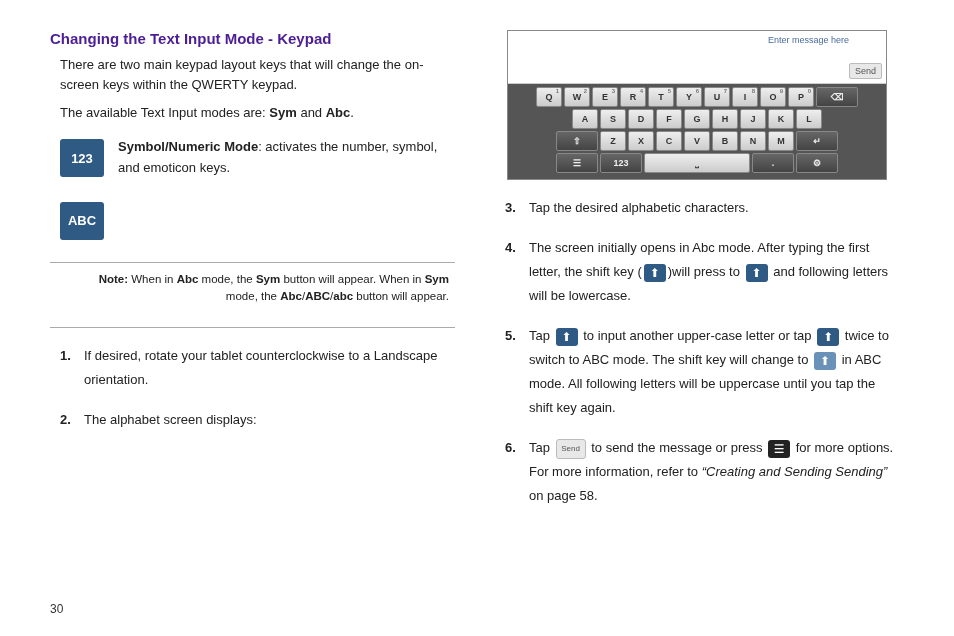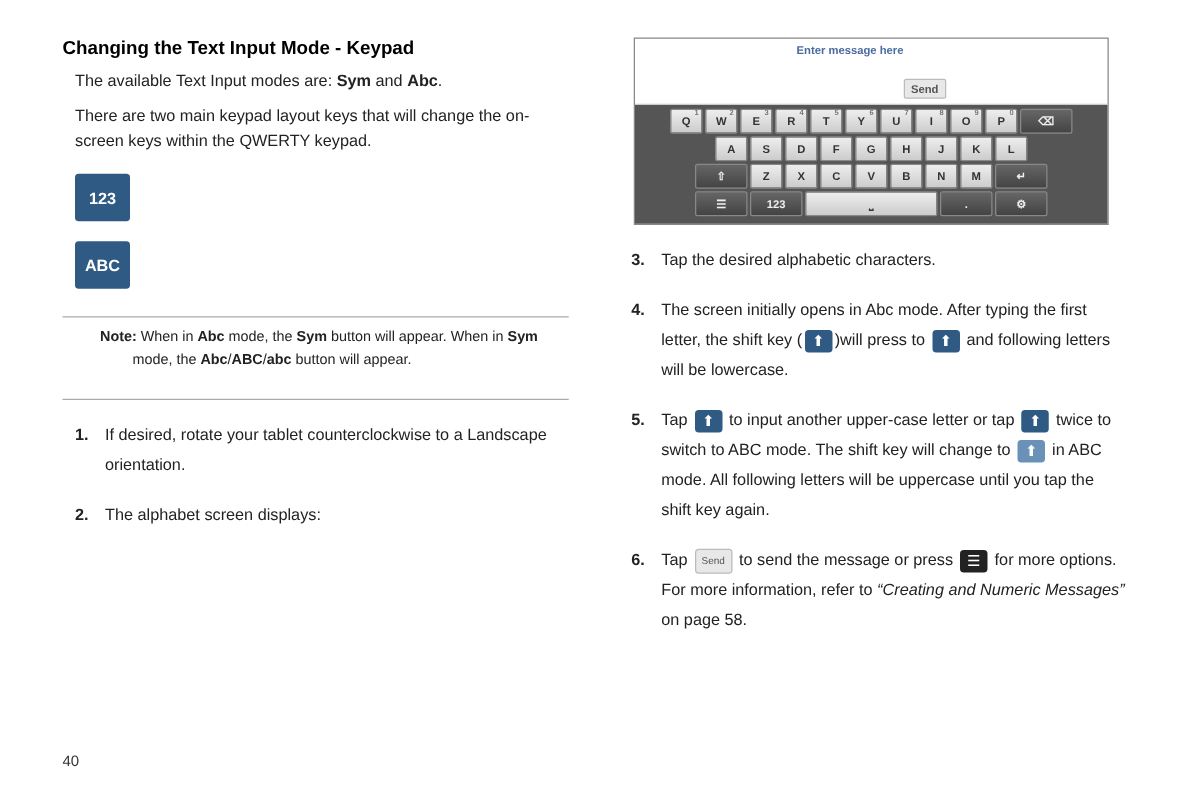--- a/index.html
+++ b/index.html
@@ -15,21 +15,21 @@
   }
   .page {
     display: flex;
     padding: 30px 40px 10px 50px;
     gap: 40px;
   }
   .col {
     width: 405px;
   }
   h2 {
-    color: #000000;
+    color: #4c1d95;
     font-size: 15px;
     font-weight: bold;
     margin: 0 0 8px 0;
   }
   p, li {
     font-size: 13px;
     line-height: 1.55;
     margin: 0 0 8px 0;
   }
   .indent { padding-left: 10px; }
@@ -85,20 +85,21 @@
     border: none;
     border-top: 1px solid #aaa;
     margin: 22px 0 8px 0;
   }
   .note {
     font-size: 11.5px;
     line-height: 1.5;
     padding: 0 6px 0 20px;
     text-indent: -26px;
     margin-left: 36px;
+    text-align: right;
   }
   ol {
     list-style: none;
     padding-left: 34px;
     margin: 6px 0 0 0;
     counter-reset: item var(--start,0);
   }
   ol > li {
     position: relative;
     counter-increment: item;
@@ -125,24 +126,23 @@
   
   .kbd-shot {
     border:1px solid #888;
     width: 378px;
     margin: 0 0 12px 12px;
     background:#fff;
   }
   .kbd-top {
     display:flex;
     align-items:flex-start;
-    justify-content:center;
+    justify-content:flex-end;
     padding:4px;
     border-bottom:1px solid #ccc;
-    font-weight:bold;
   }
   .kbd-placeholder {
     font-size:9px;
     color:#4a6aa0;
   }
   .kbd-sendbtn {
     background:#e8e8e8;
     border:1px solid #bbb;
     border-radius:2px;
     padding:2px 5px;
@@ -168,27 +168,30 @@
   .kbd-xwide { min-width:104px; }
   .kbd-dark { background:linear-gradient(#666,#444); color:#eee; }
 </style>
 </head>
 <body>
 
 <div class="page">
 
   <div class="col">
     <h2>Changing the Text Input Mode - Keypad</h2>
+    <p class="indent">There are two main keypad layout keys that will change the on-screen keys within the QWERTY keypad.</p>
     <p class="indent">
       <span>The available Text Input modes are: </span><b>Sym</b><span> and </span><b>Abc</b><span>.</span>
     </p>
-    <p class="indent">There are two main keypad layout keys that will change the on-screen keys within the QWERTY keypad.</p>
 
     <div class="mode-row">
       <div class="key-tile">123</div>
+      <p>
+        <b>Symbol/Numeric Mode</b><span>: activates the number, symbol, and emoticon keys.</span>
+      </p>
     </div>
 
     <div class="mode-row">
       <div class="key-tile">ABC</div>
     </div>
 
     <hr class="sep">
     <p class="note">
       <b>Note:</b><span> When in </span><b>Abc</b><span> mode, the </span><b>Sym</b><span> button will appear. When in </span><b>Sym</b><span> mode, the </span><b>Abc</b><span>/</span><b>ABC</b><span>/</span><b>abc</b><span> button will appear.</span>
     </p>
@@ -254,19 +257,19 @@
 
     <ol style="--start:2">
       <li>Tap the desired alphabetic characters.</li>
       <li>
         <span>The screen initially opens in Abc mode. After typing the first letter, the shift key (</span><span class="shift-inline">⬆</span><span>)will press to </span><span class="shift-inline">⬆</span><span> and following letters will be lowercase.</span>
       </li>
       <li>
         <span>Tap </span><span class="shift-inline">⬆</span><span> to input another upper-case letter or tap </span><span class="shift-inline">⬆</span><span> twice to switch to ABC mode. The shift key will change to </span><span class="shift-inline alt">⬆</span><span> in ABC mode. All following letters will be uppercase until you tap the shift key again.</span>
       </li>
       <li>
-        <span>Tap </span><span class="send-inline">Send</span><span> to send the message or press </span><span class="shift-inline dark">☰</span><span> for more options. For more information, refer to </span><em>“Creating and Numeric Messages”</em><span>  on page 58.</span>
+        <span>Tap </span><span class="send-inline">Send</span><span> to send the message or press </span><span class="shift-inline dark">☰</span><span> for more options. For more information, refer to </span><em>“Creating and Sending Sending”</em><span>  on page 58.</span>
       </li>
     </ol>
   </div>
 </div>
 
-<div class="pagefoot">40</div>
+<div class="pagefoot">30</div>
 
 </body></html>

